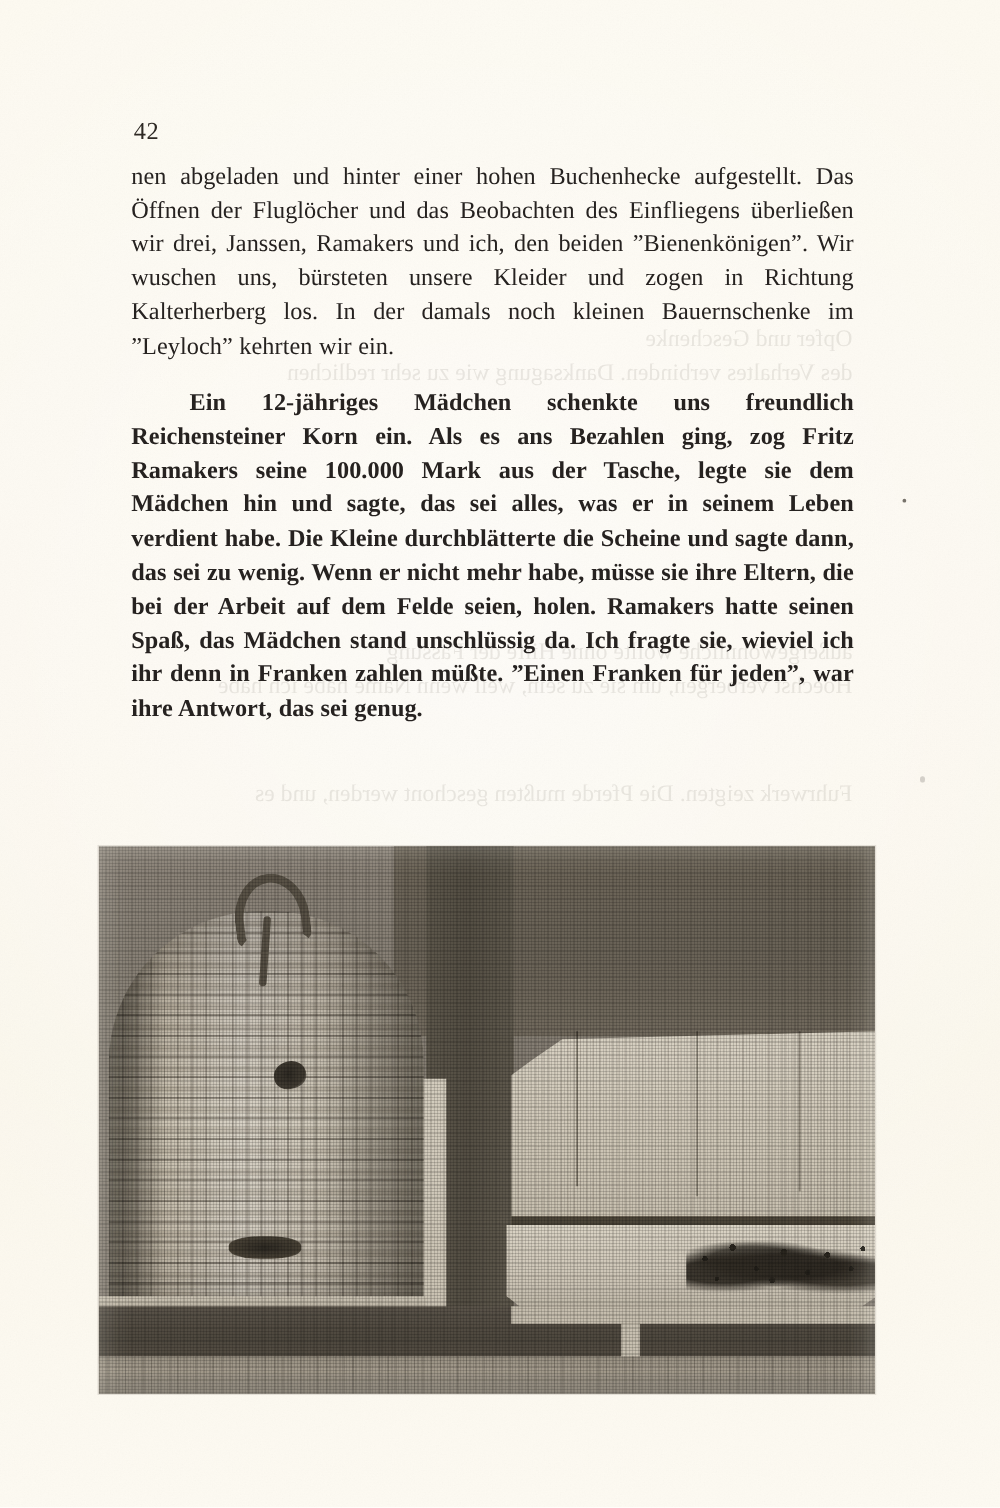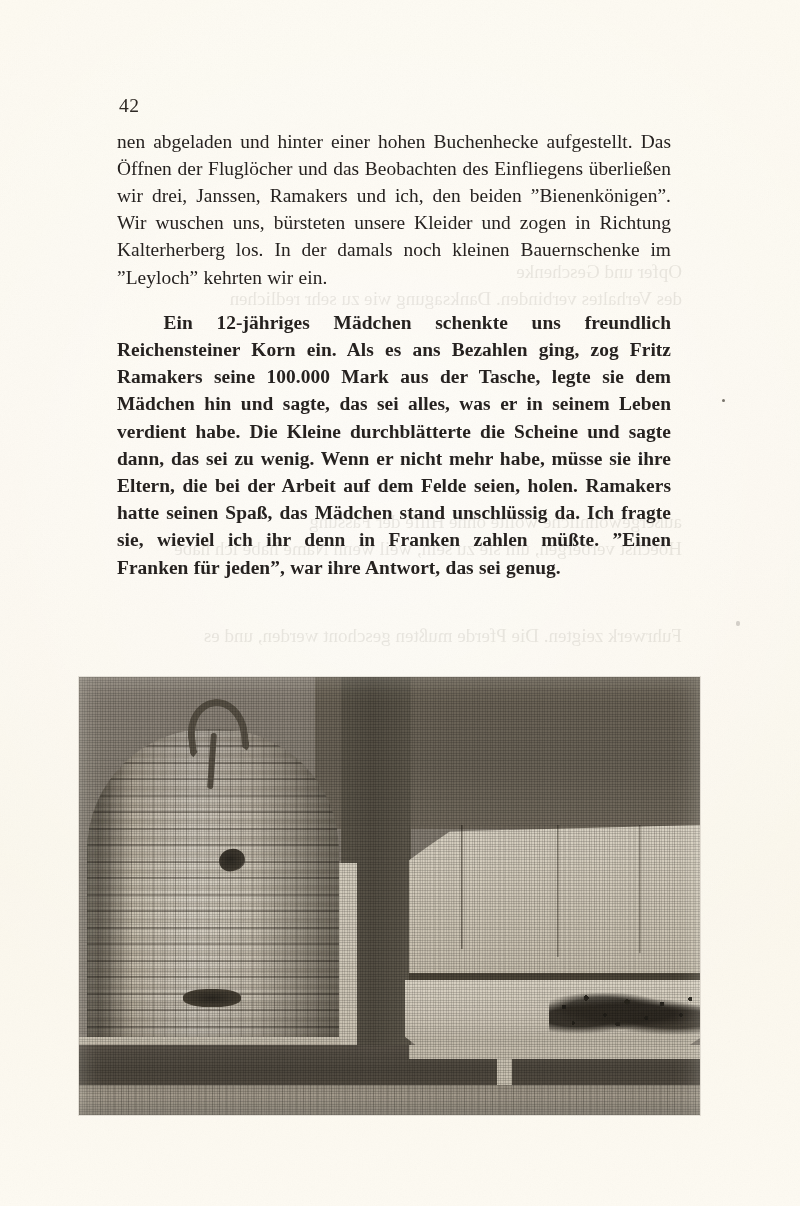--- a/index.html
+++ b/index.html
@@ -38,25 +38,25 @@
   .textblock {
     position: absolute;
     left: 105px;
     top: 96px;
     width: 578px;
   }
   .folio {
     font-size: 19.5px;
     line-height: 1;
     letter-spacing: .4px;
-    margin: 0 0 12px 14px;
+    margin: 0 0 12px 2px;
     color: #2e2924;
   }
   p.para {
-    margin: 12px;
+    margin: 0;
     font-size: 19.4px;
     line-height: 27.2px;
     text-align: justify;
     text-align-last: left;
     letter-spacing: .05px;
     word-spacing: .4px;
     color: #262220;
     text-rendering: optimizeLegibility;
   }
   p.para + p.para { margin-top: 18px; font-weight: bold; }

